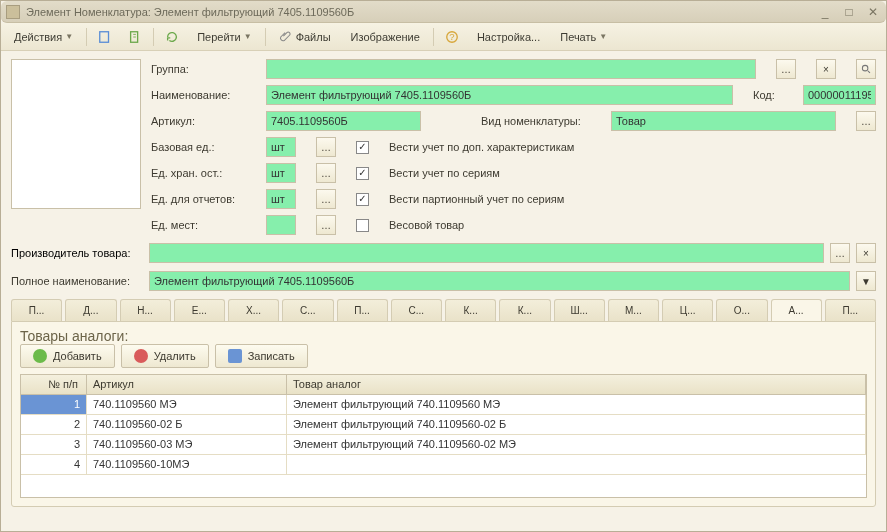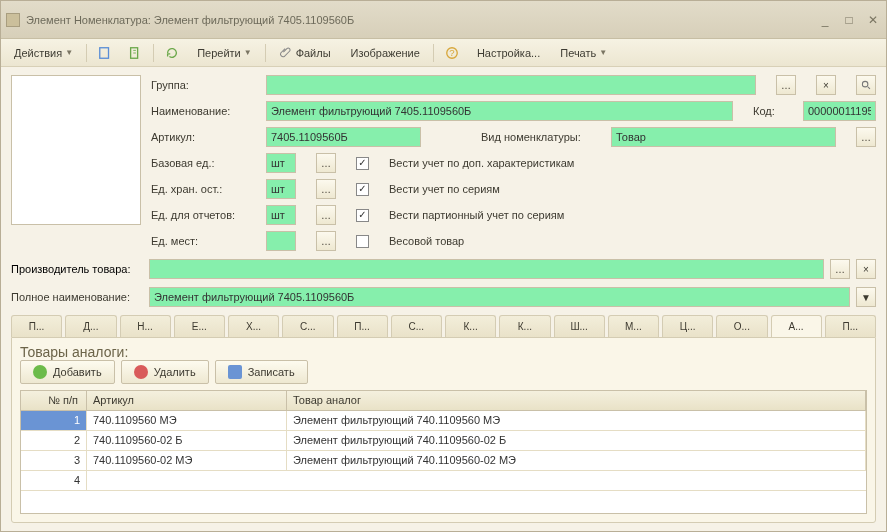--- a/index.html
+++ b/index.html
@@ -1,18 +1,18 @@
 <!DOCTYPE html>
 <html><head>
 <meta charset="utf-8">
 <style>
 * { box-sizing: border-box; margin: 0; padding: 0; font-family: Tahoma, Arial, sans-serif; font-size: 11px; }
 body { background: #f6f2e7; width: 887px; height: 532px; overflow: hidden; }
 .window { width: 887px; height: 532px; background: #f6f2e7; border: 1px solid #b8ae96; }
-.titlebar { height: 38px; background: linear-gradient(#e2dcc9,#d7cfb9); display:flex; align-items:center; padding:0 5px; border-bottom:1px solid #c7bea4; }
+.titlebar { height: 22px; background: linear-gradient(#e2dcc9,#d7cfb9); display:flex; align-items:center; padding:0 5px; border-bottom:1px solid #c7bea4;border-radius:6px; }
 .titlebar .icon { width:14px; height:14px; background:#cbbf9b; margin-right:6px; border:1px solid #a89d7f;}
 .titlebar .title { color:#6d6a5a; font-weight:normal; white-space:nowrap; overflow:hidden;}
 .titlebar .winbtns { margin-left:auto; display:flex; gap:8px;}
 .titlebar .winbtn { width:16px; height:14px; color:#7a7562; font-size:12px; text-align:center; line-height:14px; cursor:pointer;}
 .toolbar { height:28px; background:linear-gradient(#f6f2e3,#ece6d1); border-bottom:1px solid #d8d0b7; display:flex; align-items:center; padding:0 6px; gap:6px;}
 .tbtn { display:flex; align-items:center; gap:3px; padding:2px 6px; color:#3e3c33; cursor:pointer; border:1px solid transparent; border-radius:2px;}
 .tbtn .caret{font-size:8px; color:#7a7562;}
 .tbtn.icon-only{padding:2px 4px;}
 .tbtn svg{width:14px;height:14px;}
 .sep{width:1px;height:18px;background:#d4ccb3;}
@@ -241,25 +241,26 @@
      <div class="td col-a">740.1109560 МЭ</div>
      <div class="td col-t">Элемент фильтрующий 740.1109560 МЭ</div>
     </div>
     <div class="trow">
      <div class="td col-n">2</div>
      <div class="td col-a">740.1109560-02 Б</div>
      <div class="td col-t">Элемент фильтрующий 740.1109560-02 Б</div>
     </div>
     <div class="trow">
      <div class="td col-n">3</div>
-     <div class="td col-a">740.1109560-02 МЭ</div>
+     <div class="td col-a">740.1109560-03 МЭ</div>
      <div class="td col-t">Элемент фильтрующий 740.1109560-02 МЭ</div>
     </div>
     <div class="trow">
      <div class="td col-n">4</div>
+     <div class="td col-a">740.1109560-10МЭ</div>
     </div>
     <div class="filler"></div>
    </div>
   </div>
 
  </div>
 
 </div>
 
 </body></html>

